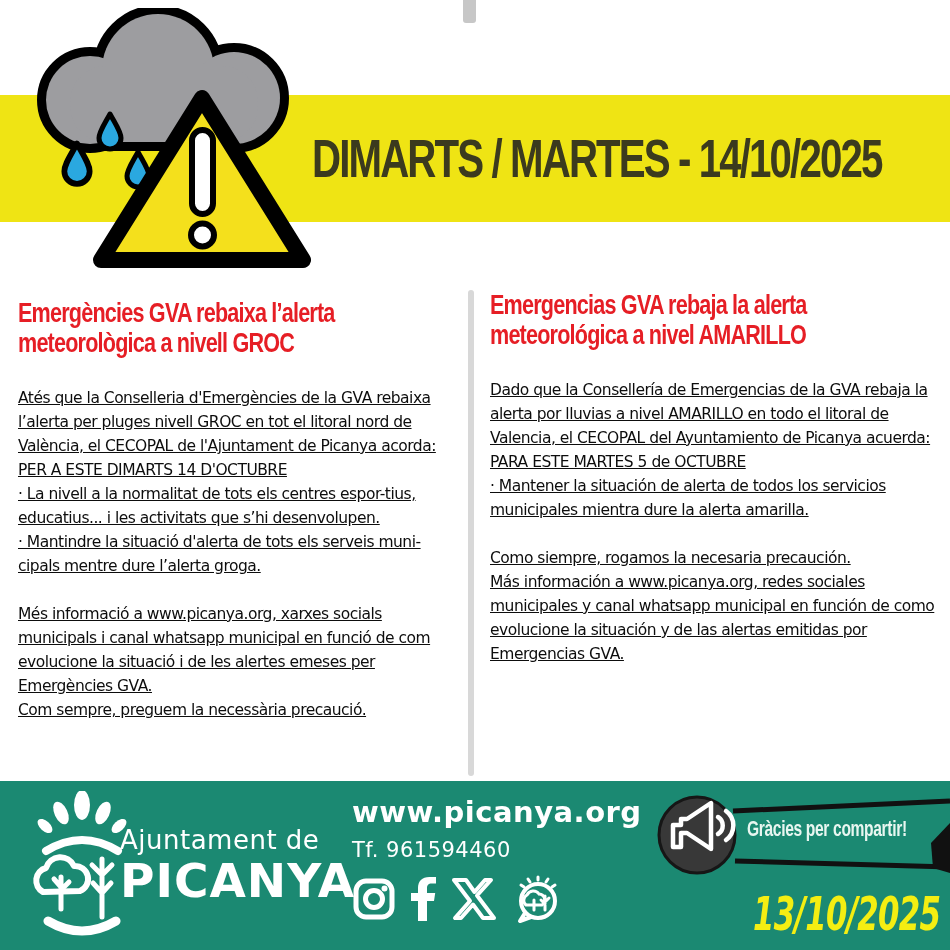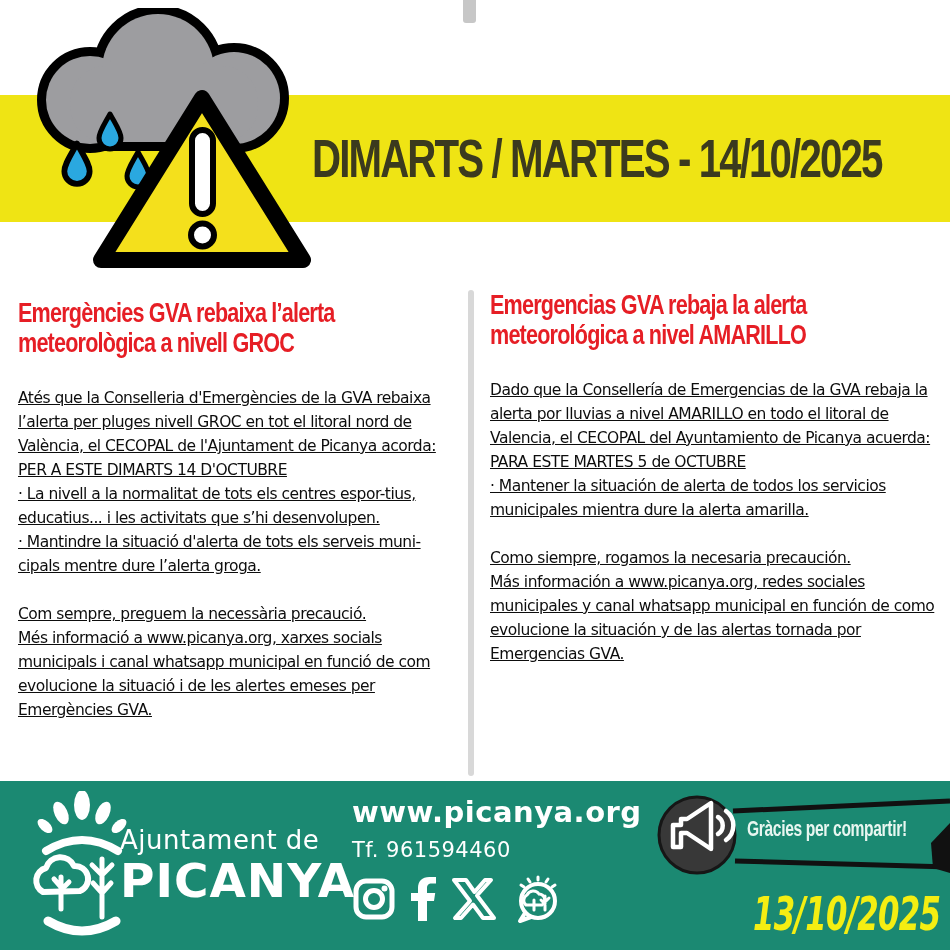--- a/index.html
+++ b/index.html
@@ -101,37 +101,37 @@
   <div class="headline">
     <div>Emergències GVA rebaixa l’alerta</div>
     <div>meteorològica a nivell GROC</div>
   </div>
   <div class="body">
     <p>Atés que la Conselleria d'Emergències de la GVA rebaixa l’alerta per pluges nivell GROC en tot el litoral nord de València, el CECOPAL de l'Ajuntament de Picanya acorda:</p>
     <p>PER A ESTE DIMARTS 14 D'OCTUBRE</p>
     <p>· La nivell a la normalitat de tots els centres espor-tius, educatius... i les activitats que s’hi desenvolupen.</p>
     <p>· Mantindre la situació d'alerta de tots els serveis muni-cipals mentre dure l’alerta groga.</p>
     <div class="gap"></div>
+    <p>Més informació a www.picanya.org, xarxes socials municipals i canal whatsapp municipal en funció de com evolucione la situació i de les alertes emeses per Emergències GVA.</p>
     <p>Com sempre, preguem la necessària precaució.</p>
-    <p>Més informació a www.picanya.org, xarxes socials municipals i canal whatsapp municipal en funció de com evolucione la situació i de les alertes emeses per Emergències GVA.</p>
   </div>
 </div>
 
 <div class="col col-right">
   <div class="headline">
     <div>Emergencias GVA rebaja la alerta</div>
     <div>meteorológica a nivel AMARILLO</div>
   </div>
   <div class="body">
     <p>Dado que la Consellería de Emergencias de la GVA rebaja la alerta por lluvias a nivel AMARILLO en todo el litoral de Valencia, el CECOPAL del Ayuntamiento de Picanya acuerda:</p>
     <p>PARA ESTE MARTES 5 de OCTUBRE</p>
     <p>· Mantener la situación de alerta de todos los servicios municipales mientra dure la alerta amarilla.</p>
     <div class="gap"></div>
     <p>Como siempre, rogamos la necesaria precaución.</p>
-    <p>Más información a www.picanya.org, redes sociales municipales y canal whatsapp municipal en función de como evolucione la situación y de las alertas tornada por Emergencias GVA.</p>
+    <p>Más información a www.picanya.org, redes sociales municipales y canal whatsapp municipal en función de como evolucione la situación y de las alertas emitidas por Emergencias GVA.</p>
   </div>
 </div>
 
 <div class="footer">
 
   <svg class="logo-svg" width="105" height="148" viewBox="0 0 105 148">
     <g fill="#fff">
       <ellipse cx="52" cy="14" rx="8" ry="15"></ellipse>
       <ellipse cx="31" cy="22" rx="6.5" ry="12" transform="rotate(-25 31 22)"></ellipse>
       <ellipse cx="73" cy="22" rx="6.5" ry="12" transform="rotate(25 73 22)"></ellipse>

